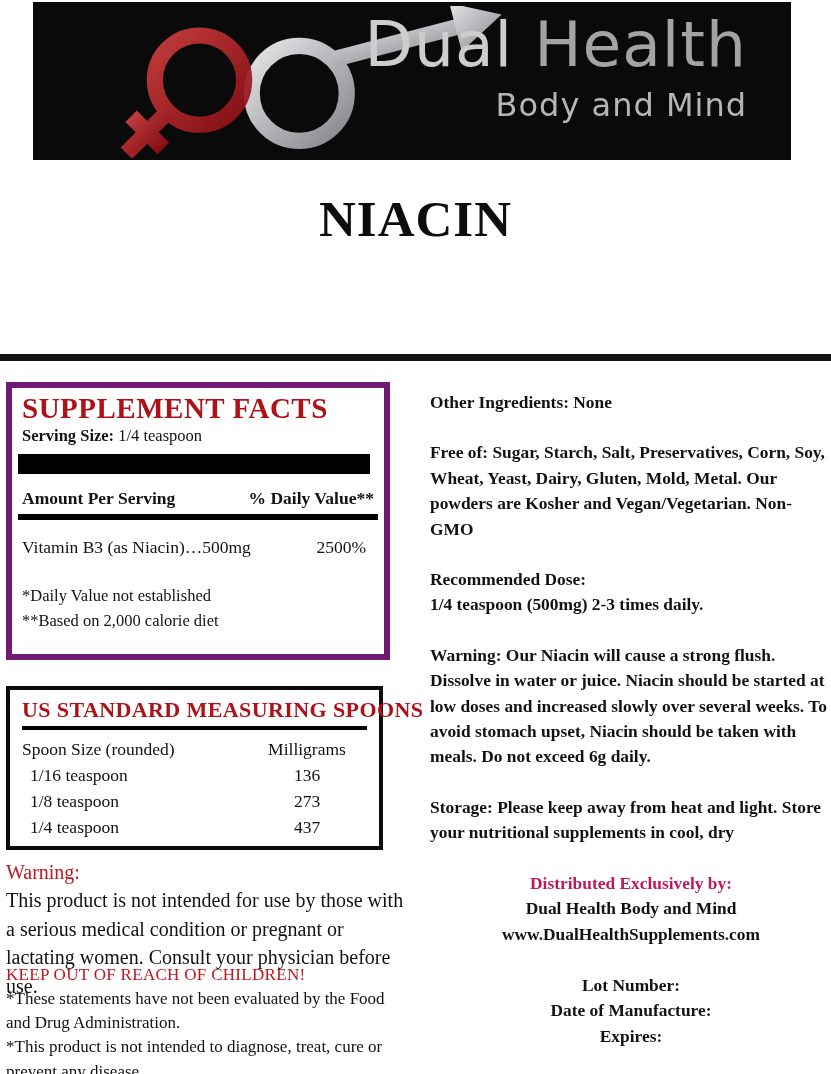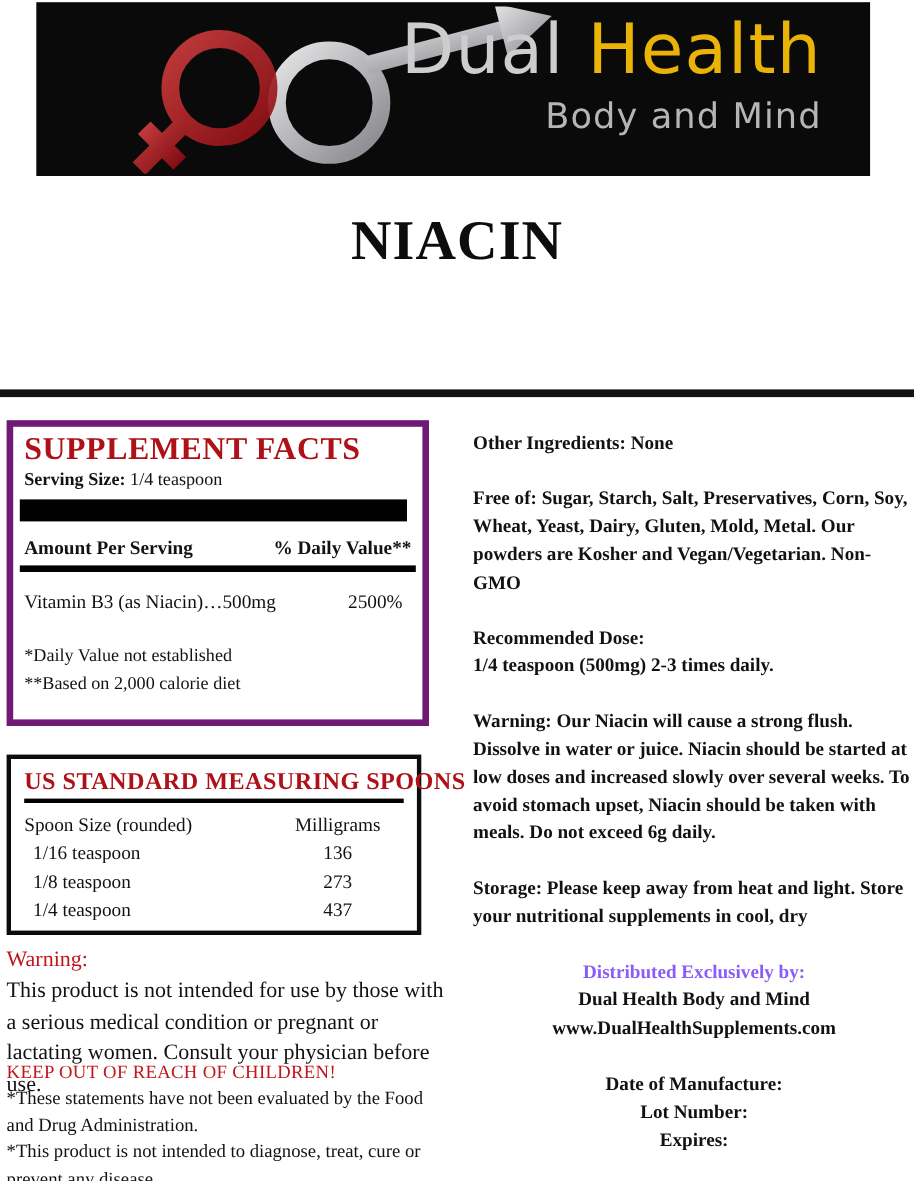--- a/index.html
+++ b/index.html
@@ -5,21 +5,21 @@
   html,body{margin:0;padding:0;background:#ffffff;}
   #label{position:relative;width:831px;height:1074px;background:#ffffff;overflow:hidden;
          font-family:"Liberation Serif", serif;color:#121212;}
 
   
   .banner{position:absolute;left:33px;top:2px;width:758px;height:158px;background:#0a0a0a;}
   .logo-svg{position:absolute;left:36px;top:4px;width:470px;height:152px;}
   .brand-text{position:absolute;right:44px;top:10px;text-align:right;font-family:"DejaVu Sans",sans-serif;}
   .brand-line{font-size:63px;line-height:1.05;letter-spacing:1px;white-space:nowrap;}
   .brand-dual{color:#cdcdcd;}
-  .brand-health{color:#eab308;}
+  .brand-health{color:#a3a3a3;}
   .brand-tagline{font-size:32px;color:#b5b5b5;margin-top:8px;letter-spacing:1px;}
 
   
   .product-title{position:absolute;left:0;top:190px;width:100%;text-align:center;
                  font-size:51px;font-weight:bold;letter-spacing:1px;color:#0d0d0d;}
 
   
   .divider{position:absolute;left:0;top:354px;width:831px;height:7px;background:#131313;}
 
   
@@ -52,21 +52,21 @@
   .warn-left p{margin:0;text-align:left;}
   .children-block{position:absolute;left:6px;top:963px;width:404px;font-size:17px;line-height:1.42;}
   .children-block p{margin:0;}
   .children-title{color:#c0161c;letter-spacing:.3px;}
 
   
   .right-col{position:absolute;left:430px;top:390px;width:402px;font-size:17.4px;font-weight:bold;line-height:1.46;}
   .right-col p{margin:0 0 25px 0;}
   .right-col .tight{margin-bottom:12px;text-align:right;}
   .center-block{text-align:center;margin-top:0;}
-  .dist-label{color:#8b5cf6;text-align:center;}
+  .dist-label{color:#be185d;text-align:center;}
 </style>
 </head>
 <body>
 
 <div id="label">
 
   <div class="banner">
     <svg class="logo-svg" viewBox="0 0 470 160" aria-hidden="true">
       <defs>
         <linearGradient id="silver" x1="0" y1="0" x2="1" y2="1">
@@ -163,19 +163,19 @@
     <p><span class="tight">Recommended Dose:</span><br>
       <span>1/4 teaspoon (500mg) 2-3 times daily.</span></p>
     <p>Warning:  Our Niacin will cause a strong flush. Dissolve in water or juice.  Niacin should be started at low doses and increased slowly over several weeks. To avoid stomach upset, Niacin should be taken with meals.  Do not exceed 6g daily.</p>
     <p>Storage: Please keep away from heat and light. Store your nutritional supplements in cool, dry</p>
     <div class="center-block">
       <div class="dist-label">Distributed Exclusively by:</div>
       <div>Dual Health Body and Mind</div>
       <div>www.DualHealthSupplements.com</div>
     </div>
     <div class="center-block" style="margin-top:26px;">
+      <div>Lot Number:</div>
       <div>Date of Manufacture:</div>
-      <div>Lot Number:</div>
       <div>Expires:</div>
     </div>
   </div>
 
 </div>
 
 </body></html>

